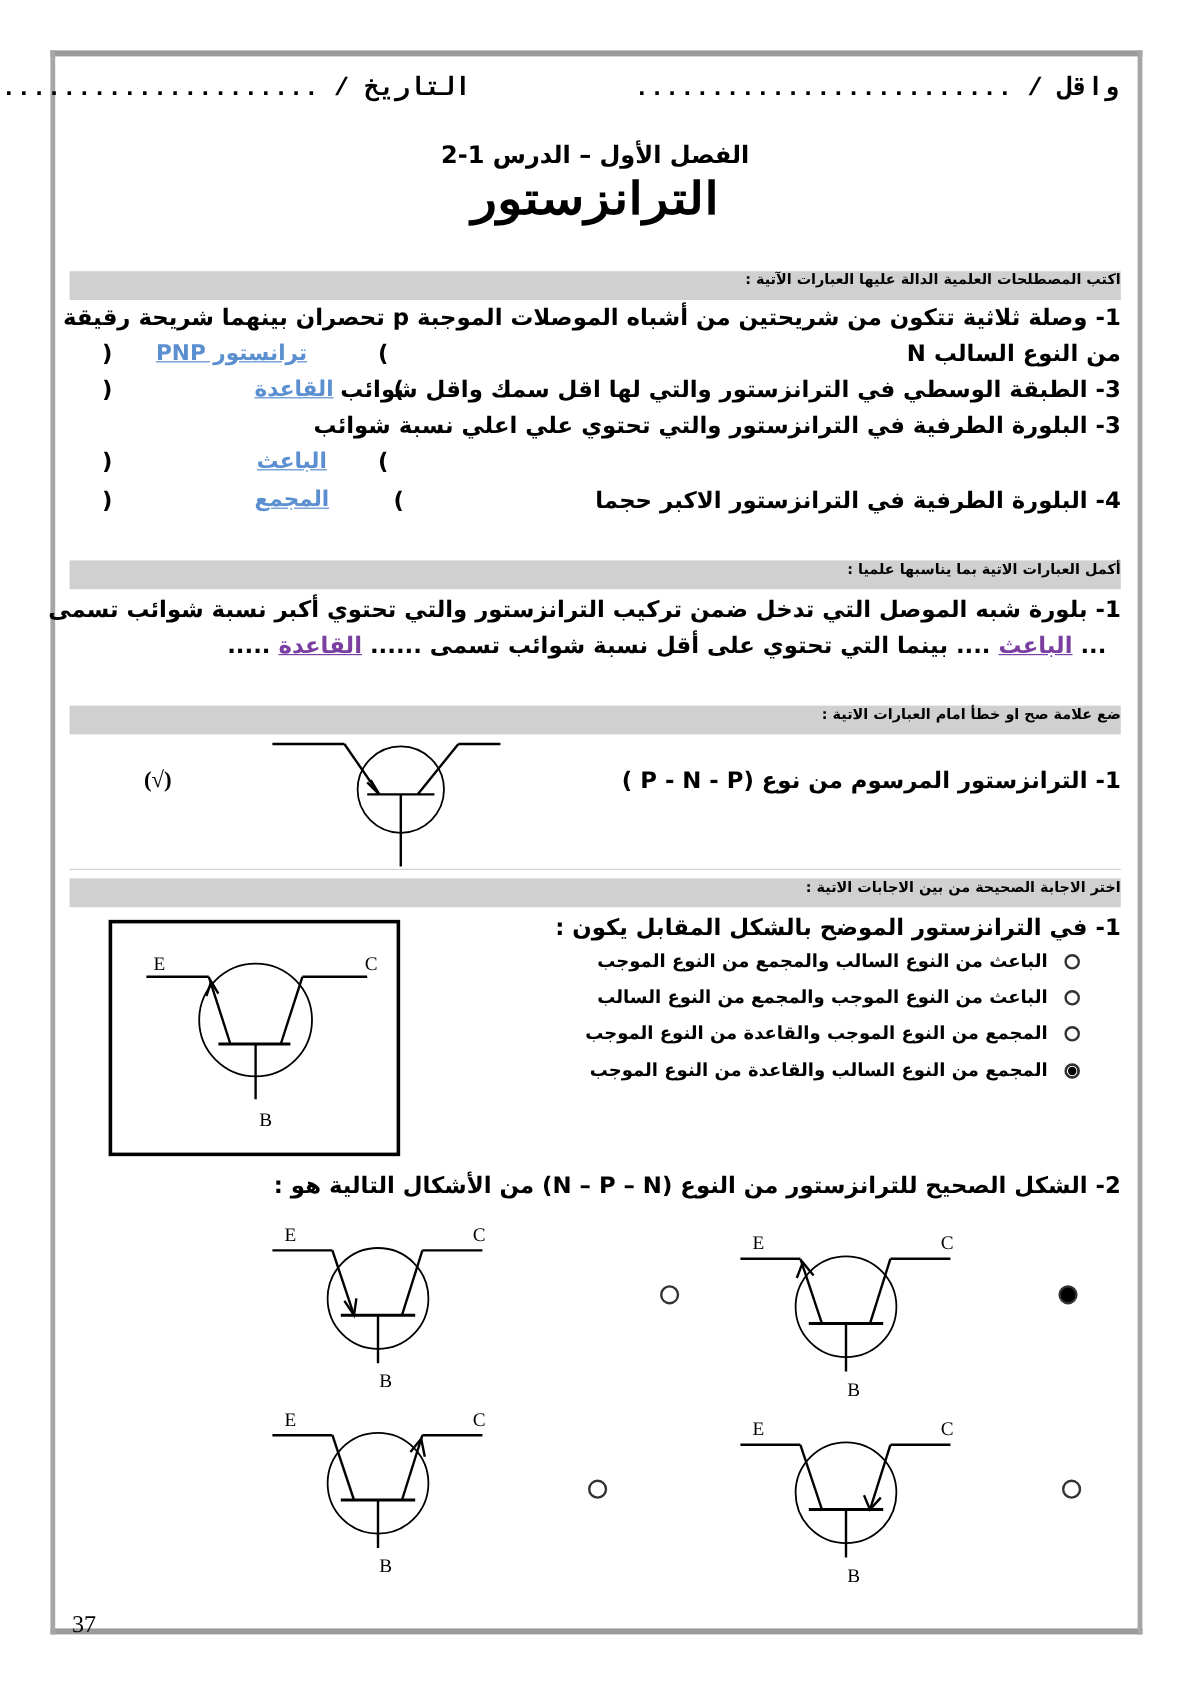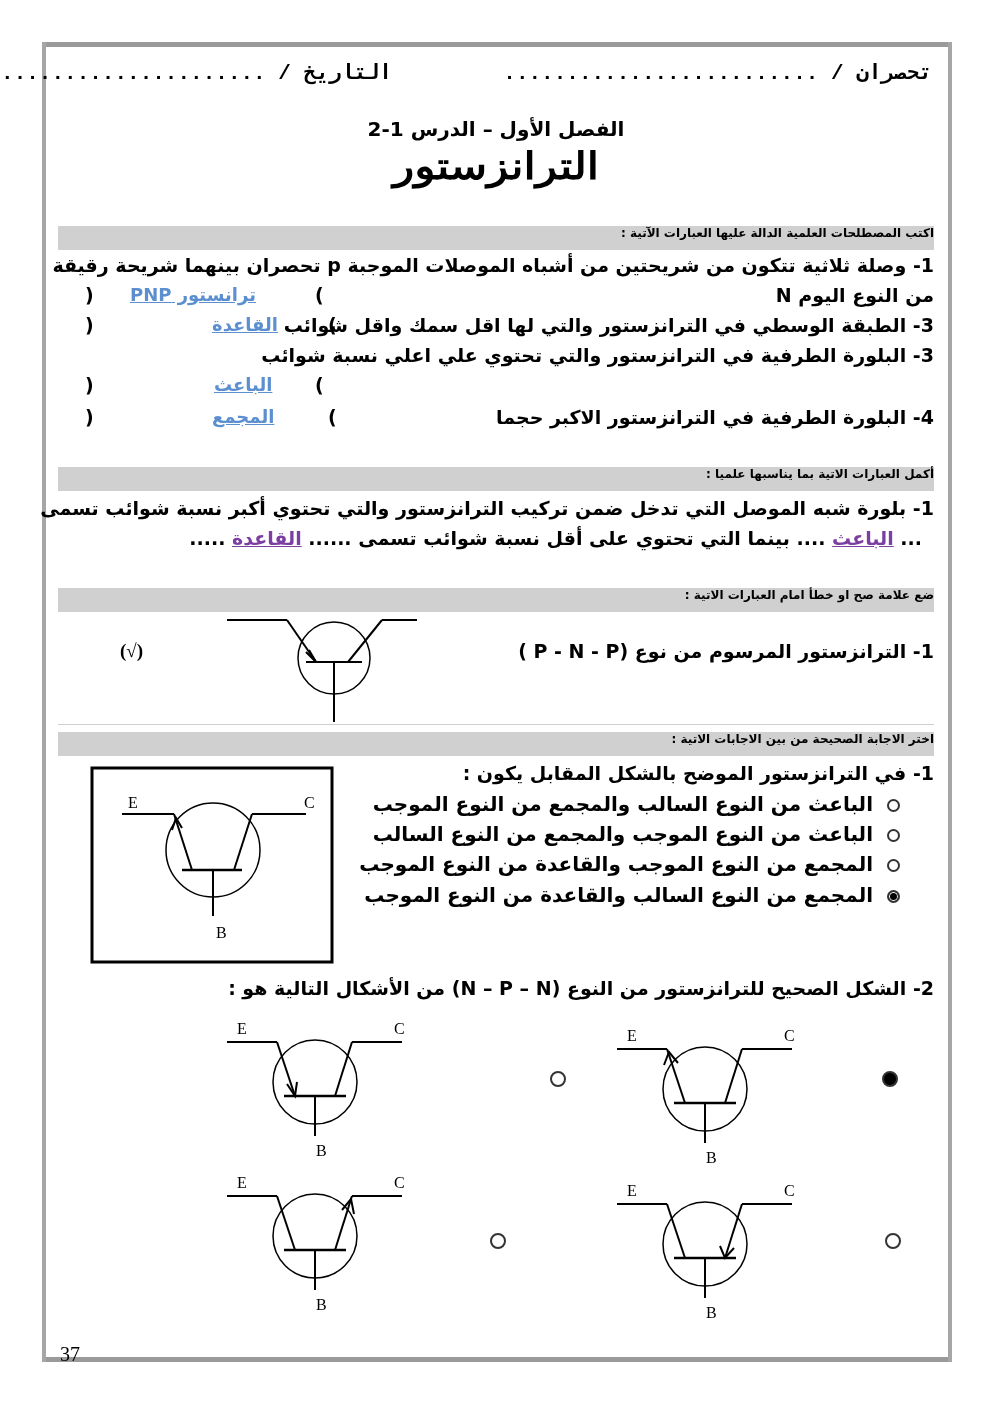--- a/index.html
+++ b/index.html
@@ -16,47 +16,47 @@
   .hdr-line { top:60px; font-size:21px; font-weight:bold; white-space:nowrap;font-family:Liberation Mono, monospace; }
   .chapter { top:117px; left:0; width:992px; text-align:center; font-size:20px; font-weight:bold; }
   .big-title { top:140px; left:0; width:992px; text-align:center; font-size:44px; font-weight:bold;
                font-family:"DejaVu Serif", serif; letter-spacing:2px; transform:scaleY(0.85); }
   .section-bar { position:absolute; left:58px; width:876px; height:24px; background:#d0d0d0; }
   .section-title { position:absolute; right:58px; font-size:12px; font-weight:bold; white-space:nowrap; }
   .q { position:absolute; right:58px; font-size:19px; font-weight:bold; white-space:nowrap; }
   .paren { position:absolute; font-size:19px; font-weight:bold; }
   .ans { position:absolute; font-size:18px; font-weight:bold; color:#5b8fd0; text-decoration:underline; white-space:nowrap; }
   .ans2 { color:#7a3fa0; text-decoration:underline; }
-  .opt { position:absolute; right:92px; font-size:20px; font-weight:bold; white-space:nowrap; }
+  .opt { position:absolute; right:92px; font-size:15px; font-weight:bold; white-space:nowrap; }
   .radio { display:inline-block; width:13px; height:13px; border:2px solid #333; border-radius:50%; vertical-align:middle; margin-left:14px; box-sizing:border-box; }
   .radio.filled { background:#000; box-shadow:0 0 0 1px #fff inset; }
   .radio-lone { position:absolute; width:16px; height:16px; border:2px solid #333; border-radius:50%; box-sizing:border-box; }
   .radio-lone.filled { background:#000; }
   .diagram-label { font-family:"Liberation Serif", serif; font-size:16px; }
   .page-num { position:absolute; left:60px; top:1343px; font-family:"Liberation Serif", serif; font-size:20px; }
   .sep-line { position:absolute; left:58px; width:876px; height:1px; background:#cfcfcf; }
 </style>
 </head>
 <body>
 
 <div class="frame-top"></div>
 <div class="frame-bottom"></div>
 <div class="frame-left"></div>
 <div class="frame-right"></div>
 
-<div class="abs hdr-line rtl" style="right:60px;">تحصران / .........................</div>
+<div class="abs hdr-line rtl" style="right:60px;">واقل / .........................</div>
 <div class="abs hdr-line rtl" style="right:600px;">التاريخ / ............................</div>
 <div class="abs chapter rtl">الفصل الأول – الدرس 1-2</div>
 <div class="abs big-title rtl">الترانزستور</div>
 
 <div class="section-bar" style="top:226px;"></div>
 <div class="section-title rtl" style="top:226px;">اكتب المصطلحات العلمية الدالة عليها العبارات الآتية :</div>
 
 <div class="q rtl" style="top:254px;">1- وصلة ثلاثية تتكون من شريحتين من أشباه الموصلات الموجبة p تحصران بينهما شريحة رقيقة</div>
-<div class="q rtl" style="top:284px;">من النوع اليوم N</div>
+<div class="q rtl" style="top:284px;">من النوع السالب N</div>
 <span class="paren" style="left:315px; top:284px;">(</span>
 <span class="ans rtl" style="left:130px; top:284px;">ترانستور PNP</span>
 <span class="paren" style="left:85px; top:284px;">)</span>
 
 <div class="q rtl" style="top:314px;">3- الطبقة الوسطي في الترانزستور والتي لها اقل سمك واقل شوائب</div>
 <span class="paren" style="left:328px; top:314px;">(</span>
 <span class="ans rtl" style="left:212px; top:314px;">القاعدة</span>
 <span class="paren" style="left:85px; top:314px;">)</span>
 
 <div class="q rtl" style="top:344px;">3- البلورة الطرفية في الترانزستور والتي تحتوي علي اعلي نسبة شوائب</div>

